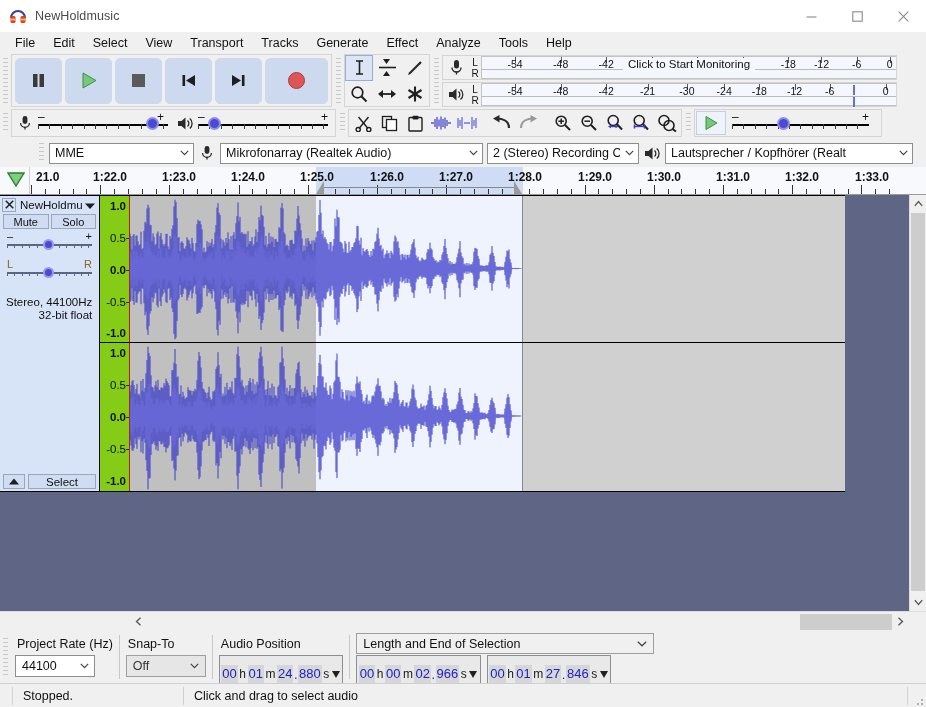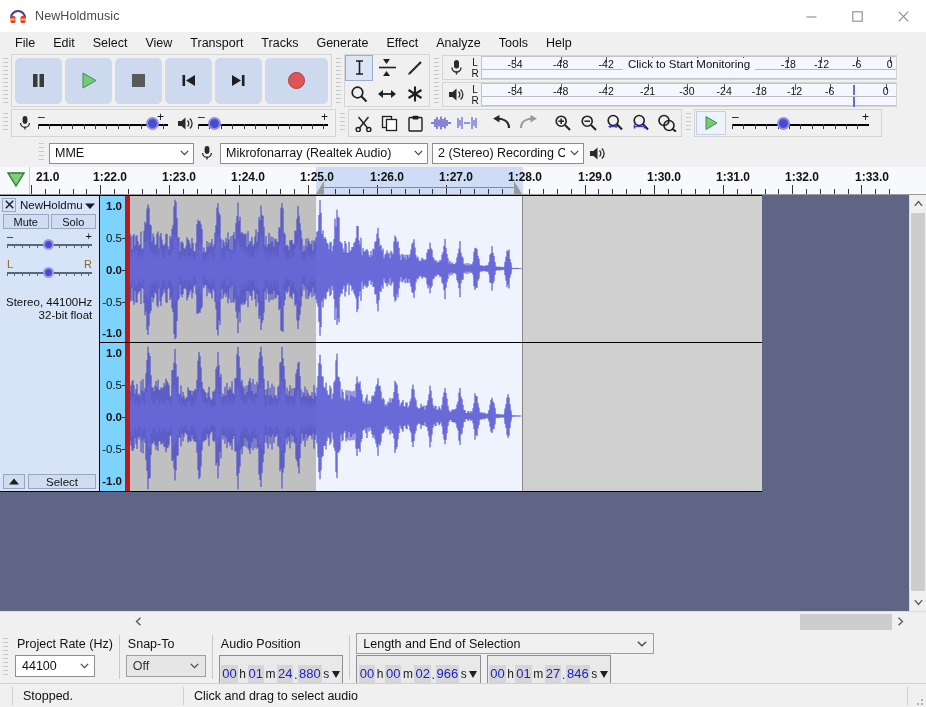--- a/index.html
+++ b/index.html
@@ -119,21 +119,21 @@
   .tslider .trk { position:absolute; left:0; right:0; top:11px; height:2px; background:#5a6680; }
   .tslider .tk { position:absolute; left:0; right:0; top:11px; height:4px;
     background-image:repeating-linear-gradient(to right, #5a6680 0 1px, transparent 1px 7.4px); }
   .tslider .th { position:absolute; width:11px;height:11px;border-radius:50%;background:#4a4ad2;border:2px solid #9a9aea; top:6px; left:50%; margin-left:-7px;}
   .tslider .lbl { position:absolute; top:-3px; font-size:11px; color:#111; }
   .tinfo { position:absolute; left:6px; top:100px; font-size:11.5px; line-height:13px; color:#111;text-align:right; }
   .tbottom { position:absolute; left:0; right:0; bottom:2px; display:flex; padding:0 3px; gap:3px; align-items:center;}
   .uparrow { width:22px;height:15px;background:#cfdcf2;border:1px solid #9aa7bb;display:flex;align-items:center;justify-content:center;}
   .selectbtn { flex:1; height:15px;background:#cfdcf2;border:1px solid #9aa7bb;display:flex;align-items:center;justify-content:center;font-size:11.5px;}
 
-  .vruler { width:30px; background:#7dd3fc; position:relative; border-right:5px solid #b91c1c; }
+  .vruler { width:30px; background:#84cc16; position:relative; border-right:1px solid #b91c1c; }
   .vlab { position:absolute; right:3px; font-size:11.5px; color:#111; transform:translateY(-50%); }
   .vlab.bold { font-weight:bold; }
   .vtick { position:absolute; right:0; width:3px; height:1px; background:#333; }
 
   .wave { position:relative; flex:1; background:#eef3fe; overflow:hidden; }
   .wave .selbg { position:absolute; top:0; bottom:0; left:0; background:#c0c0c0; }
   .wave .emptybg { position:absolute; top:0; bottom:0; background:#d0d0d0; }
   .wave svg { position:absolute; top:0; left:0; }
   .clipedge { position:absolute; top:0; bottom:0; width:1px; background:#888; }
 
@@ -561,21 +561,21 @@
             </svg>
         </span>
       </div>
       <div style="width:26px;display:flex;align-items:center;justify-content:center;">
         <svg width="12" height="16" viewBox="0 0 12 16">
             <rect x="3.6" y="1" width="4.8" height="8" rx="2.4" fill="#2a2a2a"></rect>
             <path d="M1.6 8 A4.4 4.4 0 0 0 10.4 8" fill="none" stroke="#2a2a2a" stroke-width="1.3"></path>
             <line x1="6" y1="11.8" x2="6" y2="14.6" stroke="#2a2a2a" stroke-width="1.3"></line>
           </svg>
       </div>
-      <div class="combo" style="width:208px;">
+      <div class="combo" style="width:263px;">
         <span class="cv">Mikrofonarray (Realtek Audio)</span>
         <span class="carat">
           <svg width="9" height="6" viewBox="0 0 9 6">
               <polyline points="0.8,0.8 4.5,4.6 8.2,0.8" fill="none" stroke="#444" stroke-width="1.2"></polyline>
             </svg>
         </span>
       </div>
       <div class="combo" style="width:152px;margin-left:4px;">
         <span class="cv">2 (Stereo) Recording Chan</span>
         <span class="carat">
@@ -583,20 +583,28 @@
               <polyline points="0.8,0.8 4.5,4.6 8.2,0.8" fill="none" stroke="#444" stroke-width="1.2"></polyline>
             </svg>
         </span>
       </div>
       <div style="width:26px;display:flex;align-items:center;justify-content:center;">
         <svg width="17" height="15" viewBox="0 0 17 15">
             <polygon points="1,5 4.5,5 8.5,1.5 8.5,13.5 4.5,10 1,10" fill="#2a2a2a"></polygon>
             <path d="M10.5 4.5 A4 4 0 0 1 10.5 10.5" fill="none" stroke="#2a2a2a" stroke-width="1.3"></path>
             <path d="M12.8 2.5 A6.6 6.6 0 0 1 12.8 12.5" fill="none" stroke="#2a2a2a" stroke-width="1.3"></path>
           </svg>
+      </div>
+      <div class="combo" style="width:248px;">
+        <span class="cv">Lautsprecher / Kopfhörer (Realt</span>
+        <span class="carat">
+          <svg width="9" height="6" viewBox="0 0 9 6">
+              <polyline points="0.8,0.8 4.5,4.6 8.2,0.8" fill="none" stroke="#444" stroke-width="1.2"></polyline>
+            </svg>
+        </span>
       </div>
     </div>
   </div>
 
   <div class="ruler">
     <div class="ruler-sel" style="left:316px;width:207px;"></div>
     <div style="position:absolute;left:0;top:0;width:30px;height:100%;background:#f7f9fd;border-right:1px solid #cfcfcf;">
       <span style="position:absolute;left:7px;top:5px;">
         <svg width="18" height="16" viewBox="0 0 18 16">
             <polygon points="1,1 17,1 9,14" fill="#7ece7e" stroke="#2e7d32" stroke-width="1.4"></polygon>
@@ -692,21 +700,21 @@
     <div style="position:absolute;left:514px;top:14px;">
       <svg width="9" height="13" viewBox="0 0 9 13">
           <polygon points="0,0 0,13 8,13" fill="#9a9a9a"></polygon>
         </svg>
     </div>
     <div style="position:absolute;left:324px;top:20px;width:190px;height:1px;background:#8a8a8a;"></div>
   </div>
 
   <div class="trackarea">
 
-    <div class="track" style="top:0px;left:0px;width:762px;height:297px;background:#d7e3f7;">
+    <div class="track" style="top:0px;left:0px;width:845px;height:297px;background:#d7e3f7;">
 
       <div class="tctrl">
         <div class="tctrl-top">
           <div class="closebtn">
             <svg width="9" height="9" viewBox="0 0 9 9">
                 <line x1="0.8" y1="0.8" x2="8.2" y2="8.2" stroke="#1f1f1f" stroke-width="1.5"></line>
                 <line x1="8.2" y1="0.8" x2="0.8" y2="8.2" stroke="#1f1f1f" stroke-width="1.5"></line>
               </svg>
           </div>
           <div class="tname">

